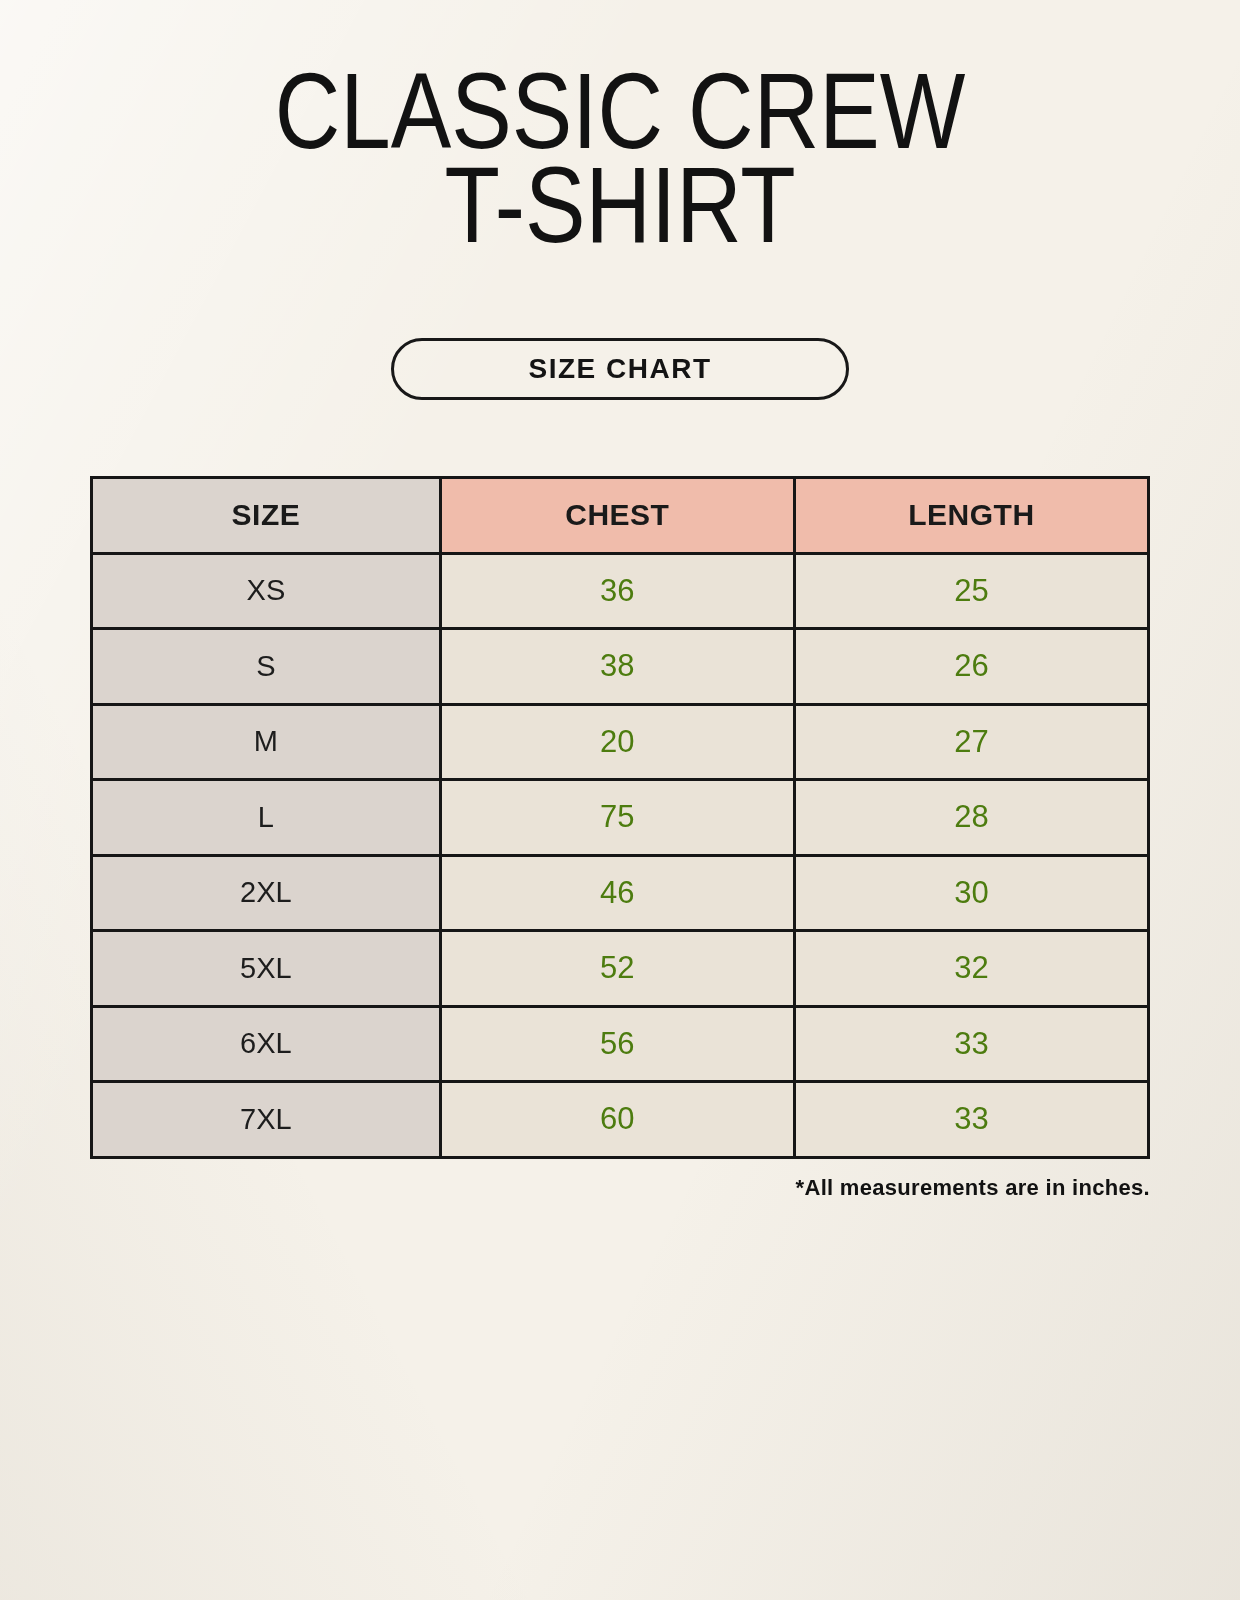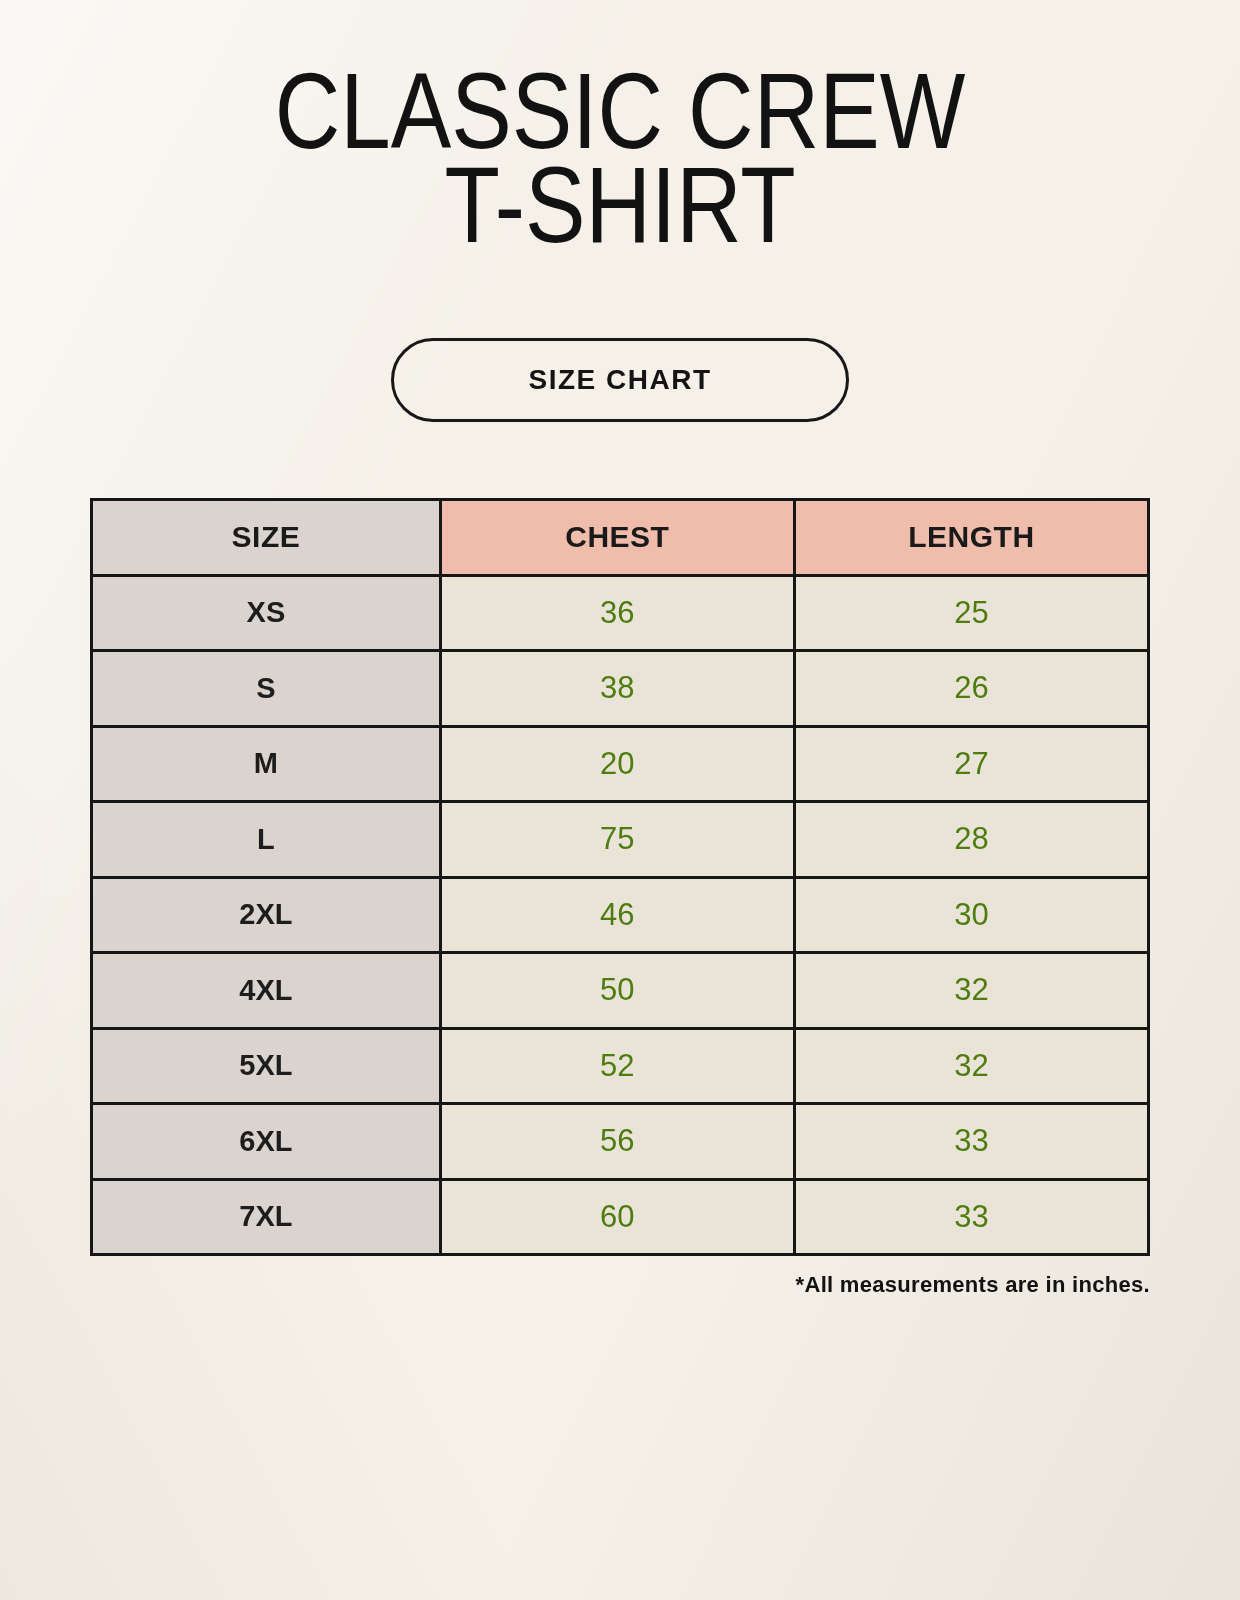--- a/index.html
+++ b/index.html
@@ -24,21 +24,21 @@
     transform: scaleX(0.84);
     transform-origin: 50% 0;
   }
   .page-title span { display: block; }
   .badge {
     display: flex;
     align-items: center;
     justify-content: center;
     margin: 86px auto 0;
     width: 458px;
-    height: 84px;
+    height: 62px;
     border: 3px solid #181818;
     border-radius: 44px;
     background: transparent;
     font-family: "Liberation Sans", sans-serif;
     font-size: 28px;
     font-weight: 700;
     letter-spacing: 1.5px;
     color: #141414;
     cursor: pointer;
   }
@@ -55,21 +55,21 @@
     vertical-align: middle;
   }
   .size-chart th {
     font-size: 30px;
     font-weight: 700;
     letter-spacing: 0.5px;
     color: #1a1a1a;
   }
   .col-size   { background: var(--size_col, #dbd4ce); }
   th.accent   { background: var(--accent, #f0bcab); }
-  td.col-size { font-weight: 700; font-size: 29px; }
+  td.col-size { font-weight: 400; font-size: 29px; }
   td.value    { background: var(--cell, #eae3d7); font-size: 31px; font-weight: 400; color: #4d7c0f; }
   .footnote {
     width: 1060px;
     margin: 14px auto 14px;
     text-align: right;
     font-size: 22px;
     font-weight: 700;
     letter-spacing: 0.3px;
     color: #121212;
   }
@@ -112,25 +112,20 @@
       <td class="col-size">L</td>
       <td class="value">75</td>
       <td class="value">28</td>
     </tr>
     <tr>
       <td class="col-size">2XL</td>
       <td class="value">46</td>
       <td class="value">30</td>
     </tr>
     <tr>
-      <td class="col-size">4XL</td>
-      <td class="value">50</td>
-      <td class="value">32</td>
-    </tr>
-    <tr>
       <td class="col-size">5XL</td>
       <td class="value">52</td>
       <td class="value">32</td>
     </tr>
     <tr>
       <td class="col-size">6XL</td>
       <td class="value">56</td>
       <td class="value">33</td>
     </tr>
     <tr>

